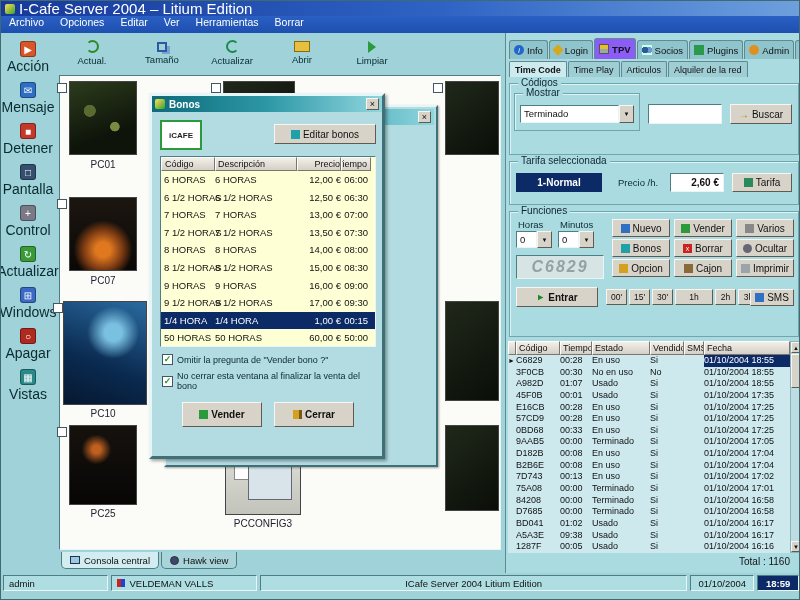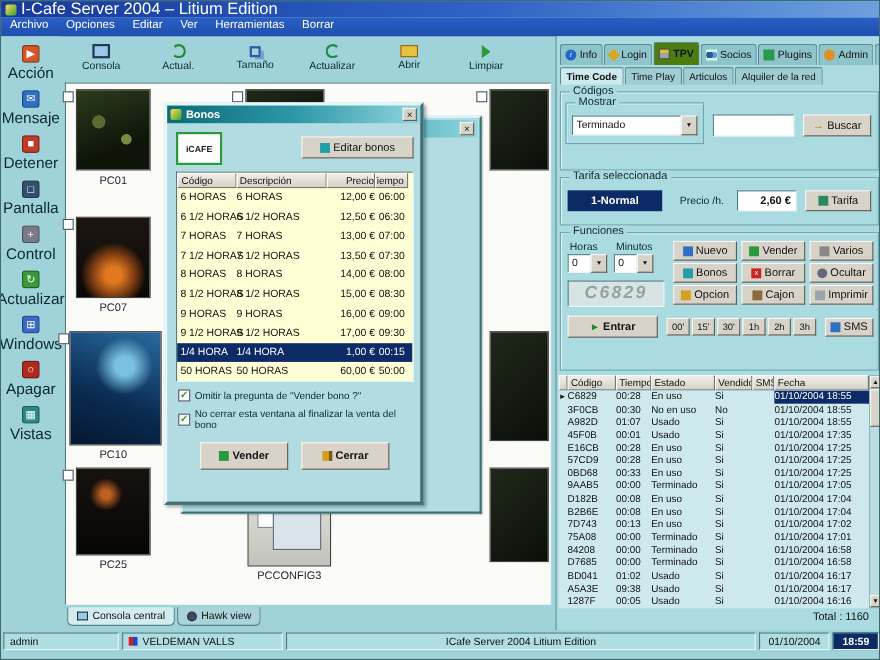--- a/index.html
+++ b/index.html
@@ -72,21 +72,21 @@
         background:#a8d4da;border:1px solid #4f7d84;border-top:none;border-radius:0 0 5px 5px}
   .btab[data-index="0"]{background:#d2ecef}
   .bt-ic{width:10px;height:8px;border:1px solid #234;background:#9ac8e8}
   .btab[data-index="1"] .bt-ic{border-radius:50%;background:#446;width:9px;height:9px}
 
   
   .rpanel{left:504px;top:32px;width:296px;height:540px;background:#aadbe1;border-left:1px solid #5f8a90}
   .rtabs{position:absolute;left:3px;top:5px;height:21px;display:flex;gap:1px}
   .rtab{height:19px;margin-top:2px;padding:0 4px;display:flex;align-items:center;gap:3px;font-size:9.5px;
         background:#8fc4cc;border:1px solid #5e8a90;border-bottom:none;border-radius:3px 3px 0 0}
-  .rtab[data-index="2"]{background:#4d7c0f;height:21px;margin-top:0;font-weight:bold}
+  .rtab[data-index="2"]{background:#8b5cf6;height:21px;margin-top:0;font-weight:bold}
   .rt-ic{width:10px;height:10px;display:inline-flex;align-items:center;justify-content:center;color:#fff;font-size:7px}
   .rtab[data-index="0"] .rt-ic{background:#2266cc;border-radius:50%}.rtab[data-index="0"] .rt-ic::before{content:"i";font-style:italic}
   .rtab[data-index="1"] .rt-ic{background:#d4a820;transform:rotate(45deg);width:8px;height:8px}
   .rtab[data-index="2"] .rt-ic{background:linear-gradient(#e8c020 45%,#9aa8aa 45%);border:1px solid #555}
   .rtab[data-index="3"] .rt-ic{background:radial-gradient(circle at 30% 50%,#2a5a9a 0 35%,transparent 36%),radial-gradient(circle at 70% 50%,#6a9ad0 0 35%,transparent 36%),#cfe}
   .rtab[data-index="4"] .rt-ic{background:#2a9a4a}
   .rtab[data-index="5"] .rt-ic{background:#e09020;border-radius:50%}
   .stabs{position:absolute;left:3px;top:28px;height:17px;display:flex;gap:1px}
   .stab{height:16px;padding:0 5px;display:flex;align-items:center;font-size:9px;background:#9fcdd4;
         border:1px solid #5e8a90;border-bottom:none;border-radius:2px 2px 0 0}
@@ -212,24 +212,20 @@
       <span class="sb-lbl">Apagar</span>
     </div>
       <div class="sb-btn" data-index="9">
       <span class="sb-ic"></span>
       <span class="sb-lbl">Vistas</span>
     </div>
     </div>
 
   <div class="abs toolbar">
 
-  <div class="tb-btn" data-index="0">
-      <span class="tb-ic"></span>
-      <span class="tb-lbl">Consola</span>
-    </div>
       <div class="tb-btn" data-index="1">
       <span class="tb-ic"></span>
       <span class="tb-lbl">Actual.</span>
     </div>
       <div class="tb-btn" data-index="2">
       <span class="tb-ic"></span>
       <span class="tb-lbl">Tamaño</span>
     </div>
       <div class="tb-btn" data-index="3">
       <span class="tb-ic"></span>
@@ -419,21 +415,21 @@
     </div>
     <div class="abs btn3d" style="left:10px;top:254px;width:82px;height:20px;font-weight:bold">
       <span class="ic-entrar">►</span>
       <span>Entrar</span>
     </div>
     <div class="abs" style="left:100px;top:256px;display:flex;gap:2px">
 
     <div class="btn3d" style="width:21px;height:16px;font-size:8.5px" data-index="0">00'</div>
         <div class="btn3d" style="width:21px;height:16px;font-size:8.5px" data-index="1">15'</div>
         <div class="btn3d" style="width:21px;height:16px;font-size:8.5px" data-index="2">30'</div>
-        <div class="btn3d" style="width:21px;height:16px;font-size:8.5px" data-index="3">1h</div>
+        <div class="btn3d" style="width:38px;height:16px;font-size:8.5px" data-index="3">1h</div>
         <div class="btn3d" style="width:21px;height:16px;font-size:8.5px" data-index="4">2h</div>
         <div class="btn3d" style="width:21px;height:16px;font-size:8.5px" data-index="5">3h</div>
       </div>
     <div class="abs btn3d" style="left:244px;top:256px;width:44px;height:17px">
       <span class="mini-ic ic-sms"></span>
       <span>SMS</span>
     </div>
 
     <div class="chead">
       <span class="th" style="width:8px"></span>

